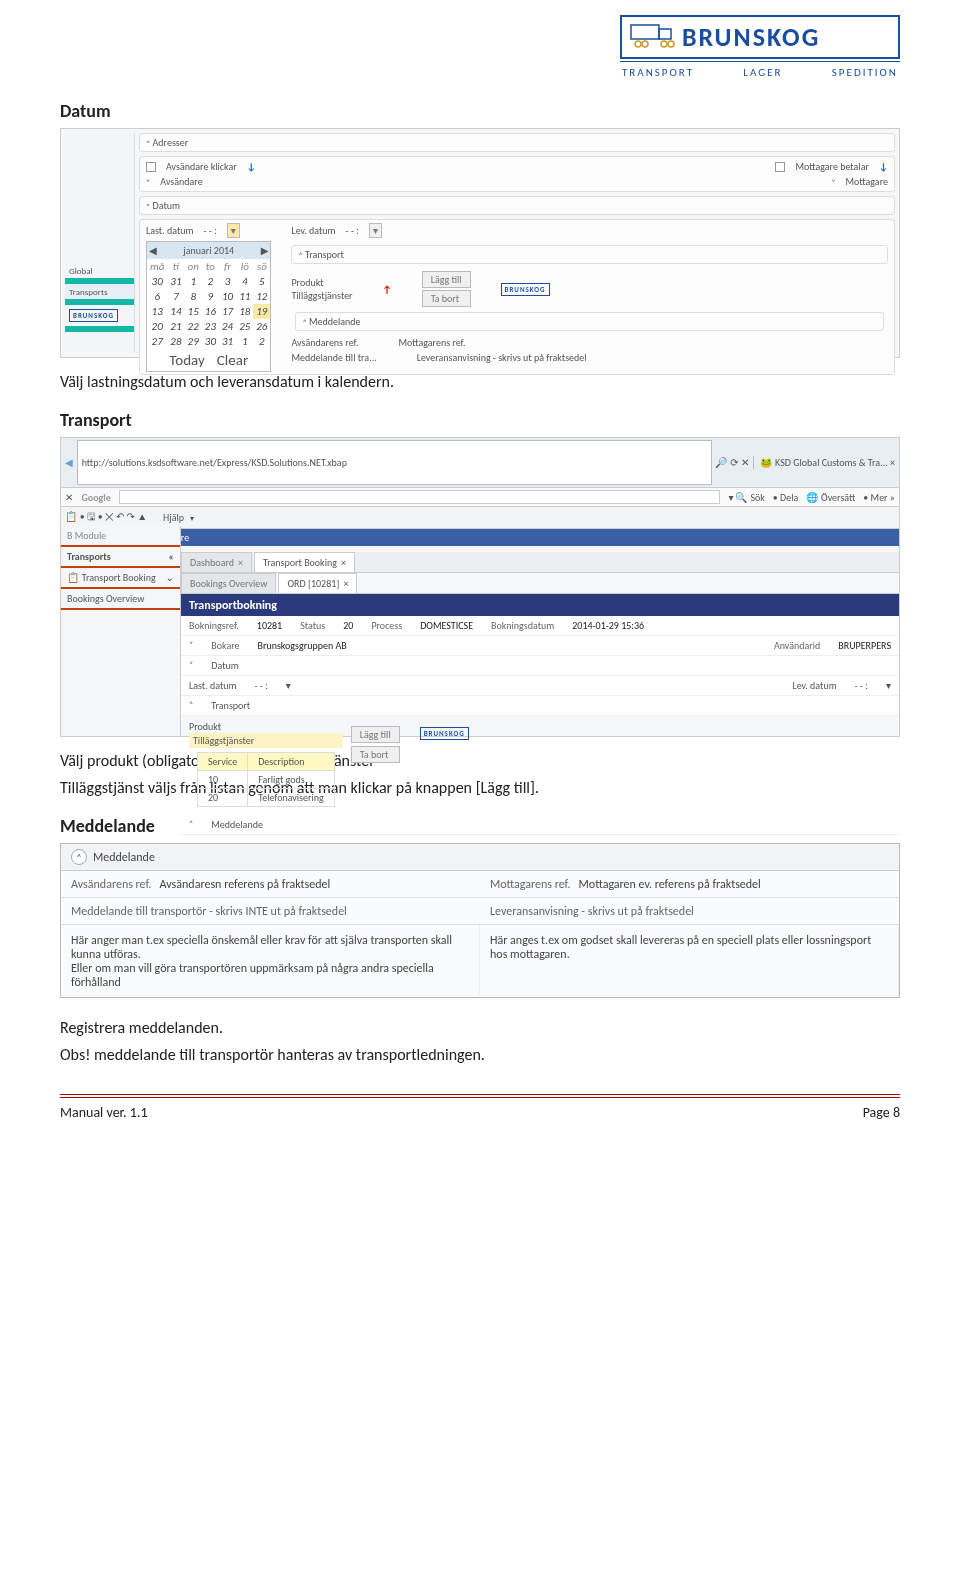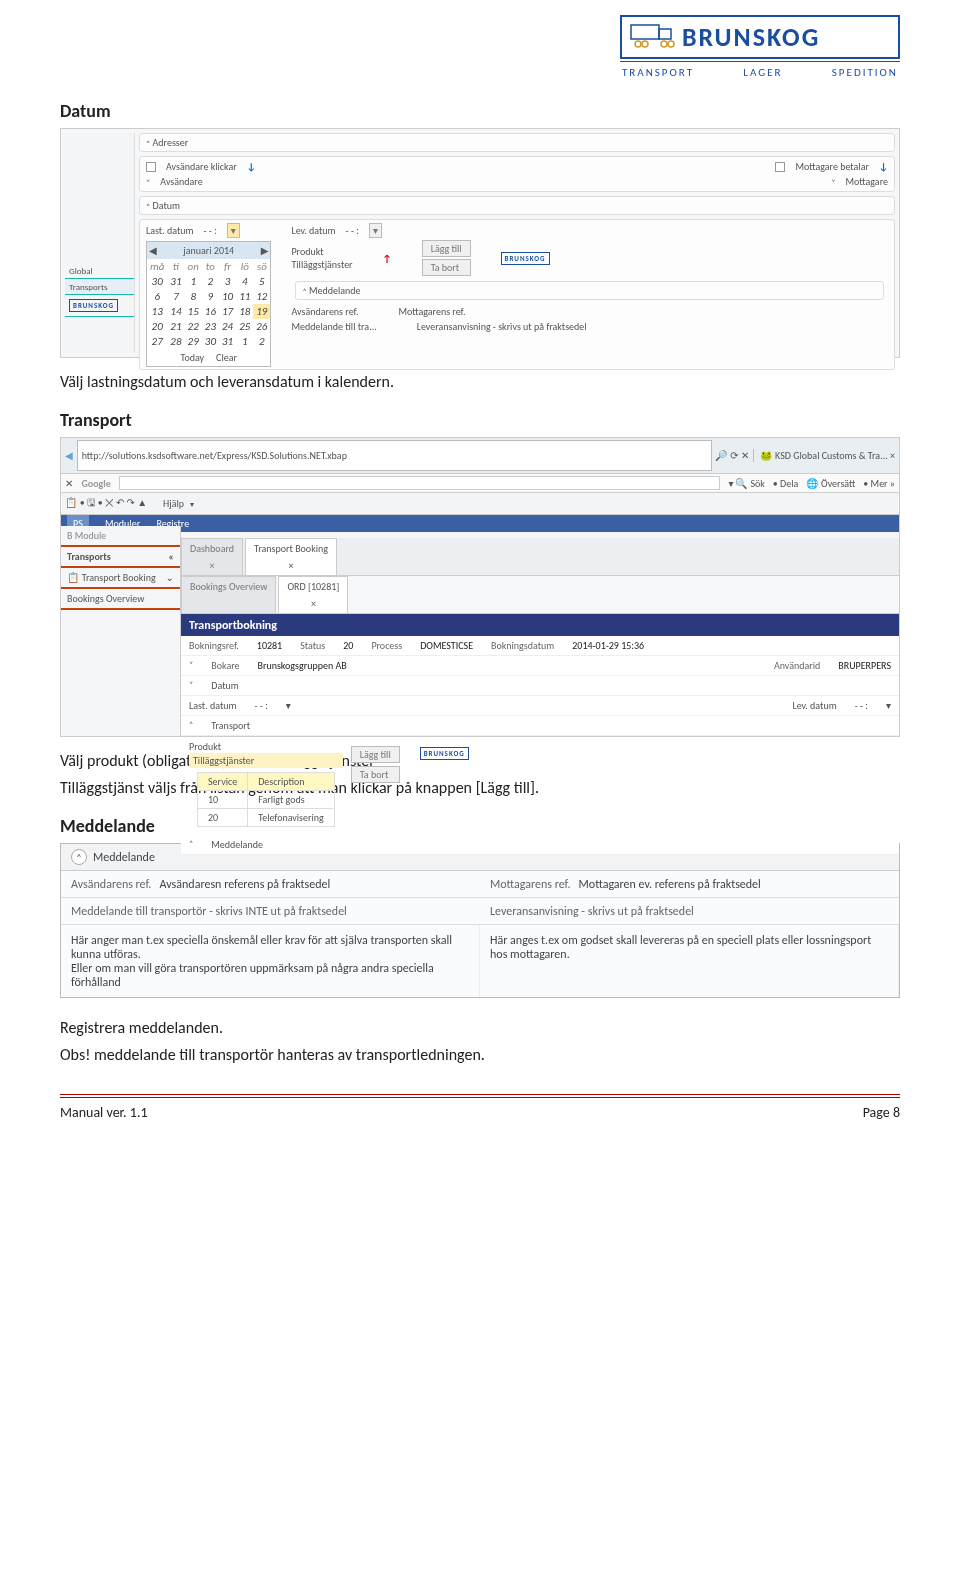--- a/index.html
+++ b/index.html
@@ -73,34 +73,34 @@
   .shot .chk { width: 10px; height:10px; border:1px solid #999; background:#fff; display:inline-block; }
   .shot .caret { font-size:8px; }
   .cal { border-collapse: collapse; font-size:11px; color:#444;font-style:italic; }
   .cal td, .cal th { padding:1px 3px; text-align:center; }
   .cal th { color:#888; font-weight:normal; }
   .cal .sel { background:#ffe9a8; }
   .cal-head { background:#d8e6f2; padding:2px; display:flex; justify-content:space-between; align-items:center; }
   .btn { border:1px solid #bbb; background:#f0f0f0; padding:1px 8px; font-size:10px; color:#777; }
   .mini-logo { border:1px solid #1a4fa0; color:#1a4fa0; font-size:7px; font-weight:bold; padding:1px 3px; letter-spacing:1px; display:inline-block; }
   .side-col { position:absolute; left:4px; top:4px; bottom:4px; width:70px; border-right:1px solid #ddd; background:#f4f5f7; font-size:9px; }
-  .side-col div { padding:2px 4px; border-bottom:1px solid #14b8a6; }
+  .side-col div { padding:2px 4px; border-bottom:6px solid #14b8a6; }
   .main-col { margin-left:74px; }
   
   .browser-top { background:#e9eef3; border-bottom:1px solid #ccc; padding:2px 4px; display:flex; align-items:center; gap:4px; font-size:10px; }
-  .url-bar { flex:1; background:#fff; border:1px solid #bbb; padding:8px 4px; color:#555; }
+  .url-bar { flex:1; background:#fff; border:1px solid #bbb; padding:15px 4px; color:#555; }
   .toolbar { background:#f3f4f6; border-bottom:1px solid #ccc; padding:2px 4px; display:flex; align-items:center; gap:6px; font-size:10px; }
   .gbar { background:#fafafa; border-bottom:1px solid #ccc; padding:2px 4px; display:flex; align-items:center; gap:8px; font-size:10px; }
   .ribbon { background:#3b5fa4; color:#fff; font-size:10px; padding:2px 6px; }
   .ribbon span { margin-right:14px; }
   .side2 { position:absolute; left:0; top:88px; bottom:0; width:120px; border-right:1px solid #ccc; background:#f5f6f8; font-size:10px; }
   .side2 div { padding:3px 6px; border-bottom:2px solid #c2410c; }
   .main2 { margin-left:120px; }
   .tabs { display:flex; gap:2px; background:#eceef2; border-bottom:1px solid #ccc; font-size:10px; }
-  .tab { padding:3px 8px; border:1px solid #ccc; border-bottom:none; background:#fff; display:flex; gap:4px; align-items:center;flex-direction:column; }
+  .tab { padding:3px 8px; border:1px solid #ccc; border-bottom:none; background:#fff; display:flex; gap:4px; align-items:center; }
   .tab.inactive { background:#e4e6ea; color:#777; }
   .bluebar { background:#2a3a7d; color:#fff; padding:4px 8px; font-weight:bold; font-size:12px; }
   .info-row { display:flex; gap:18px; padding:3px 8px; font-size:10px; border-bottom:1px solid #eee; background:#fff; }
   .info-row .lbl { color:#666; }
   .info-row .val { color:#222; }
   .yellow { background:#fff2c4; }
   .tbl { border-collapse:collapse; font-size:10px; margin:4px 8px; }
   .tbl th, .tbl td { border:1px solid #ddd; padding:2px 10px; text-align:left; }
   .tbl th { background:#fef9c3; color:#555; font-weight:normal; }
   
@@ -238,32 +238,33 @@
                     <td>27</td>
                     <td>28</td>
                     <td>29</td>
                     <td>30</td>
                     <td>31</td>
                     <td>1</td>
                     <td>2</td>
                   </tr>
             </tbody>
               </table>
-            <div style="display:flex;justify-content:center;gap:12px;padding:2px;font-size:10px;">
+            <div style="display:flex;justify-content:center;gap:12px;padding:2px;font-size:15px;">
                 <span>Today</span>
                 <span>Clear</span>
               </div>
           </div>
         </div>
         <div style="flex:1">
           <div class="row">
               <span>Lev. datum</span> 
               <span>- - :</span> 
               <span class="btn" style="padding:0 3px;">▾</span>
             </div>
+          <div class="panel" style="margin:6px 0;"><span class="caret">˄</span> <span>Transport</span></div>
           <div class="row" style="gap:30px;">
             <div>
               <div>Produkt</div>
               <div>Tilläggstjänster</div>
             </div>
             <div class="arrow-up">↑</div>
             <div style="display:flex;flex-direction:column;gap:2px;">
               <span class="btn">Lägg till</span>
               <span class="btn">Ta bort</span>
             </div>

